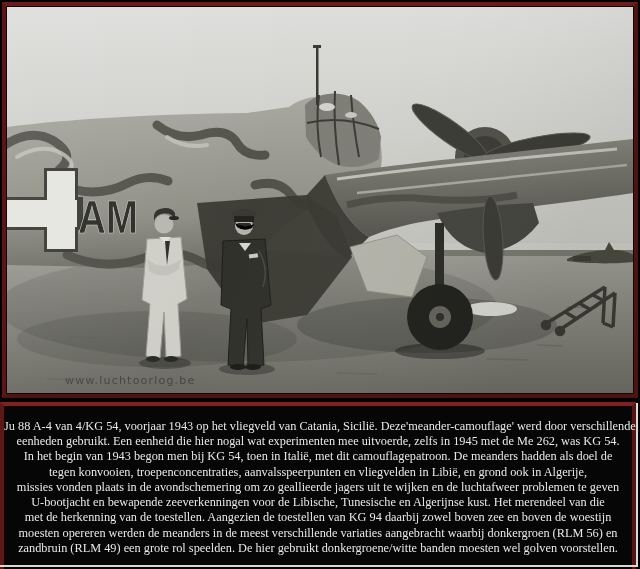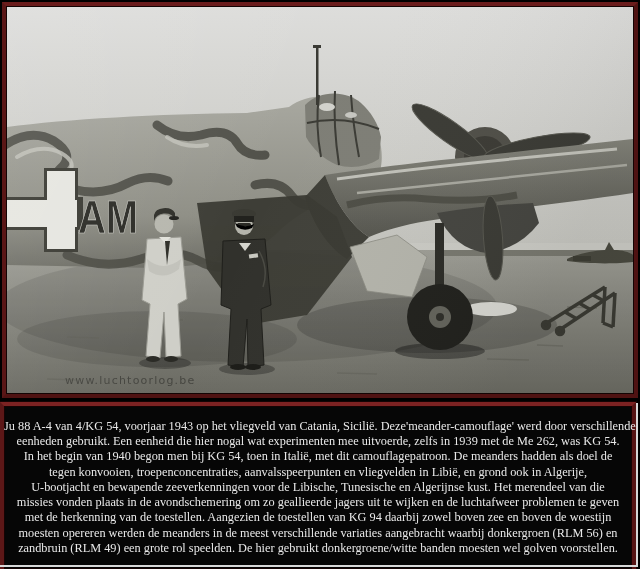--- a/index.html
+++ b/index.html
@@ -205,24 +205,24 @@
         <text x="58" y="377" font-size="11" letter-spacing="1.2" fill="#3f3f3a" opacity="0.85" font-family="DejaVu Sans, sans-serif">www.luchtoorlog.be</text>
 
         <rect x="0" y="0" width="626" height="386" fill="url(#gexpo)"></rect>
       </svg>
     </div>
   </div>
 </div>
 
 <div class="caption-box">
   <div class="cap-line">Ju 88 A-4 van 4/KG 54, voorjaar 1943 op het vliegveld van Catania, Sicilië. Deze'meander-camouflage' werd door verschillende</div>
-  <div class="cap-line">eenheden gebruikt. Een eenheid die hier nogal wat experimenten mee uitvoerde, zelfs in 1939 met de Me 262, was KG 54.</div>
-  <div class="cap-line">In het begin van 1940 begon men bij KG 54, toen in Italië, met dit camouflagepatroon. De meanders hadden als doel de</div>
+  <div class="cap-line">eenheden gebruikt. Een eenheid die hier nogal wat experimenten mee uitvoerde, zelfs in 1945 met de Me 262, was KG 54.</div>
+  <div class="cap-line">In het begin van 1943 begon men bij KG 54, toen in Italië, met dit camouflagepatroon. De meanders hadden als doel de</div>
   <div class="cap-line">tegen konvooien, troepenconcentraties, aanvalsspeerpunten en vliegvelden in Libië, en grond ook in Algerije,</div>
+  <div class="cap-line">missies vonden plaats in de avondschemering om zo geallieerde jagers uit te wijken en de luchtafweer problemen te geven</div>
   <div class="cap-line">U-bootjacht en bewapende zeeverkenningen voor de Libische, Tunesische en Algerijnse kust. Het merendeel van die</div>
-  <div class="cap-line">missies vonden plaats in de avondschemering om zo geallieerde jagers uit te wijken en de luchtafweer problemen te geven</div>
   <div class="cap-line">met de herkenning van de toestellen. Aangezien de toestellen van KG 94 daarbij zowel boven zee en boven de woestijn</div>
   <div class="cap-line">moesten opereren werden de meanders in de meest verschillende variaties aangebracht waarbij donkergroen (RLM 56) en</div>
   <div class="cap-line">zandbruin (RLM 49) een grote rol speelden. De hier gebruikt donkergroene/witte banden moesten wel golven voorstellen.</div>
 </div>
 
 <div class="edge-right"></div>
 <div class="edge-bottom"></div>
 
 </body></html>

